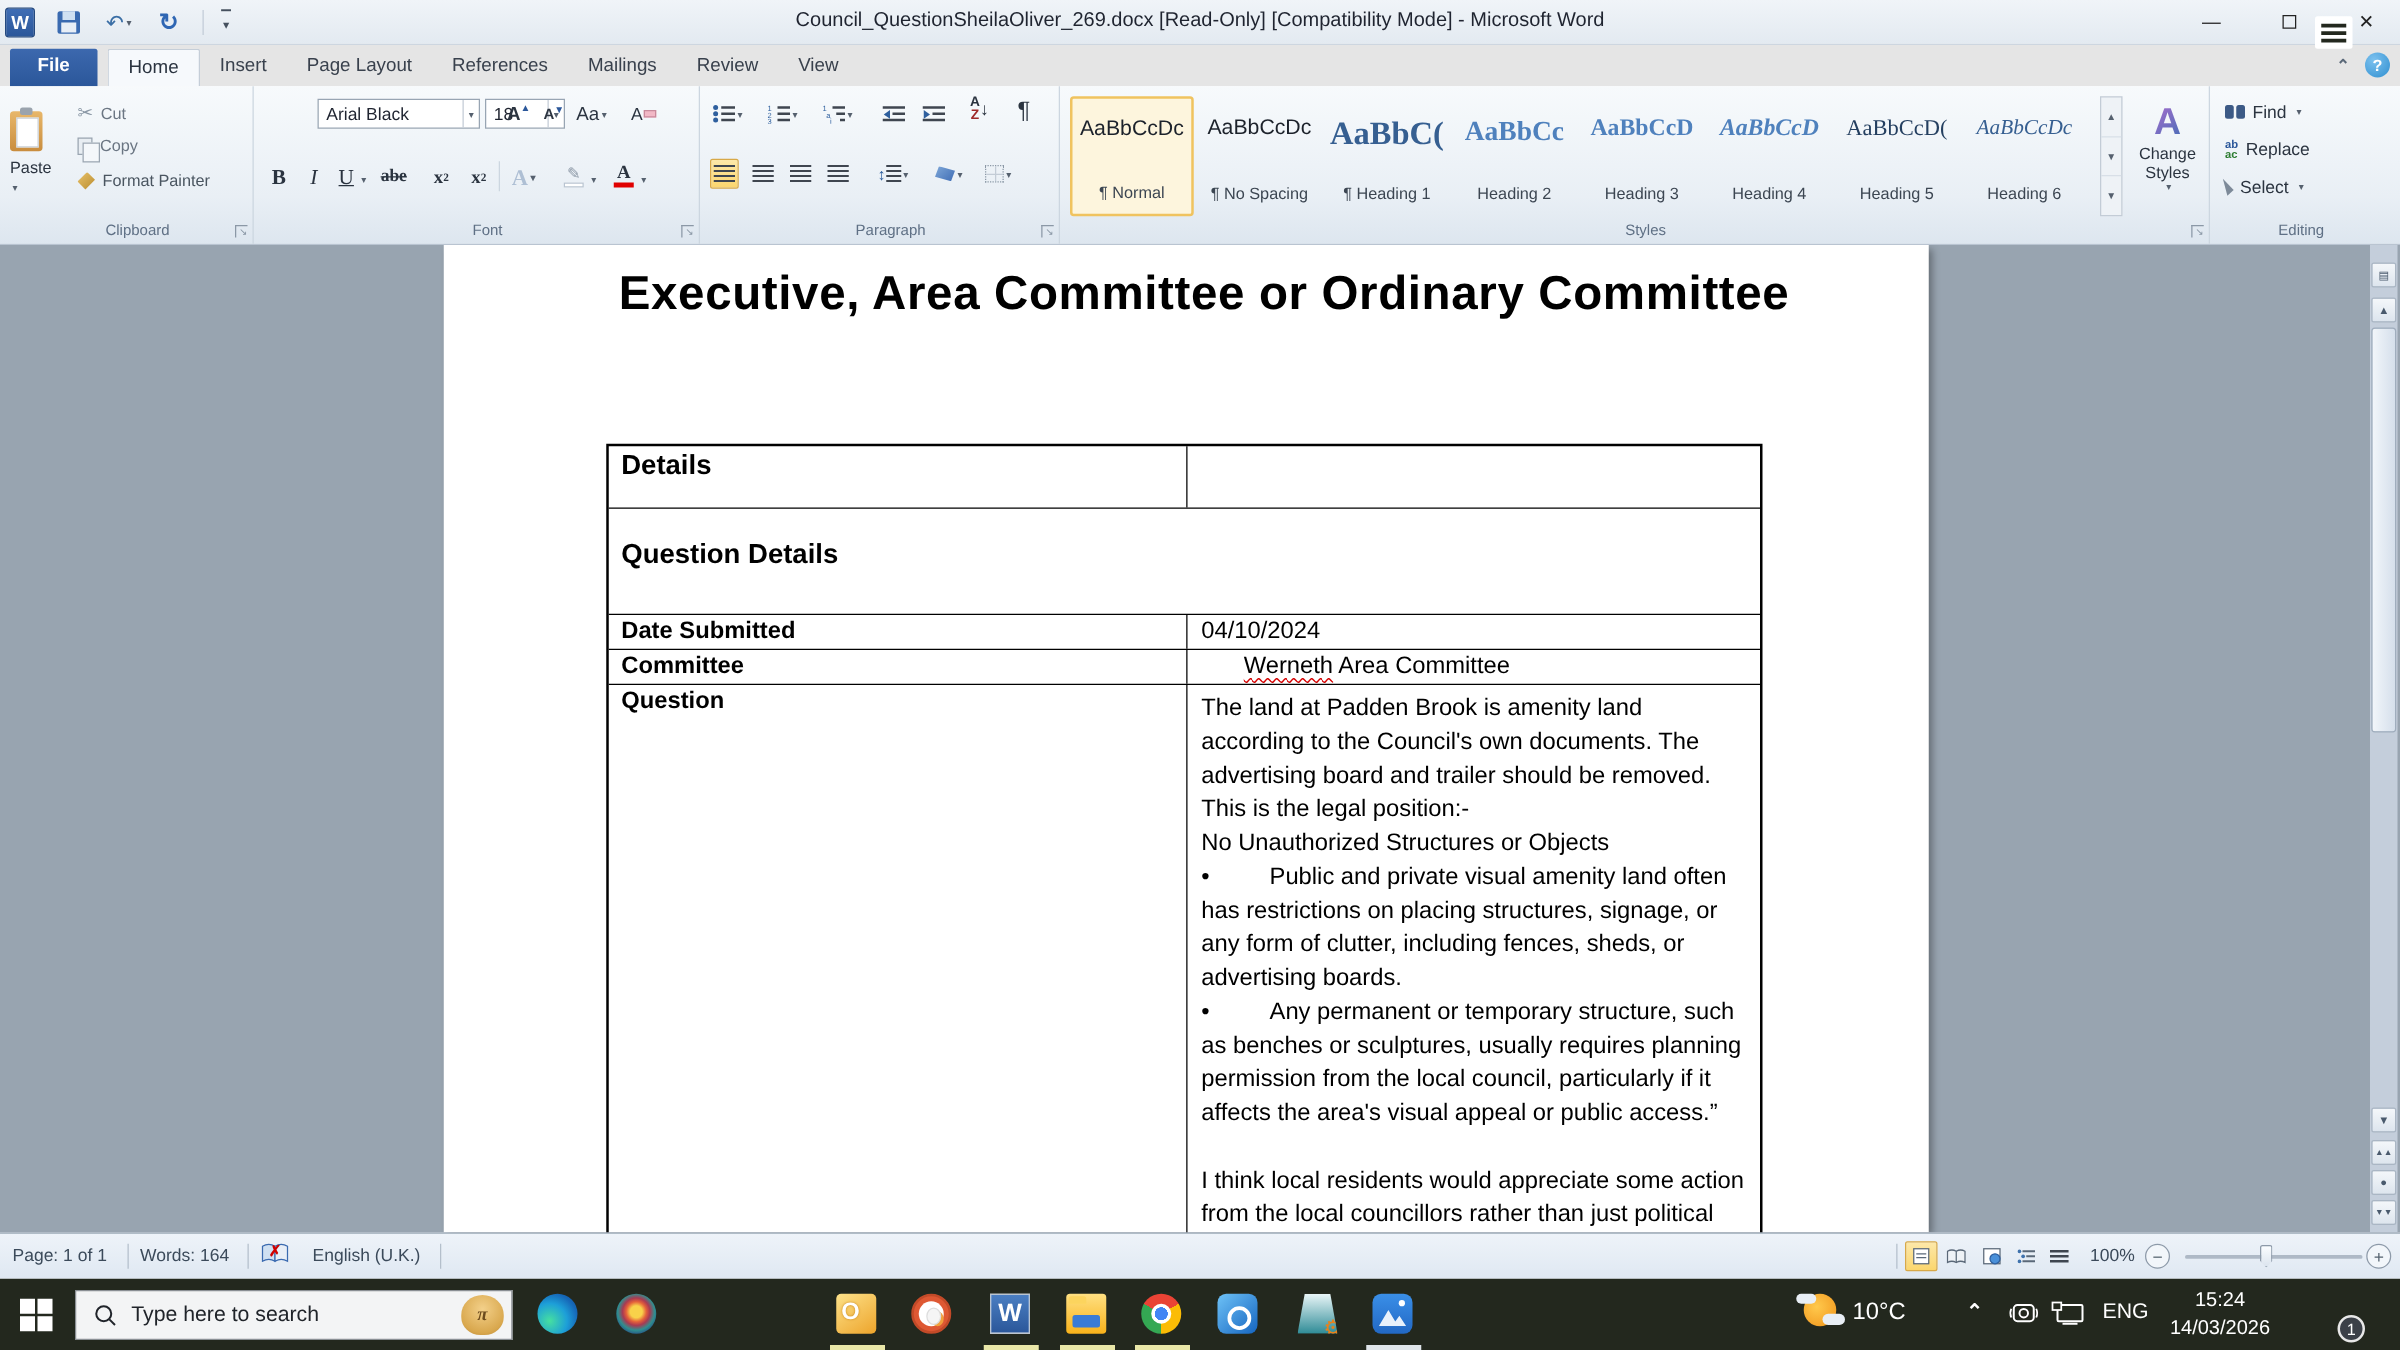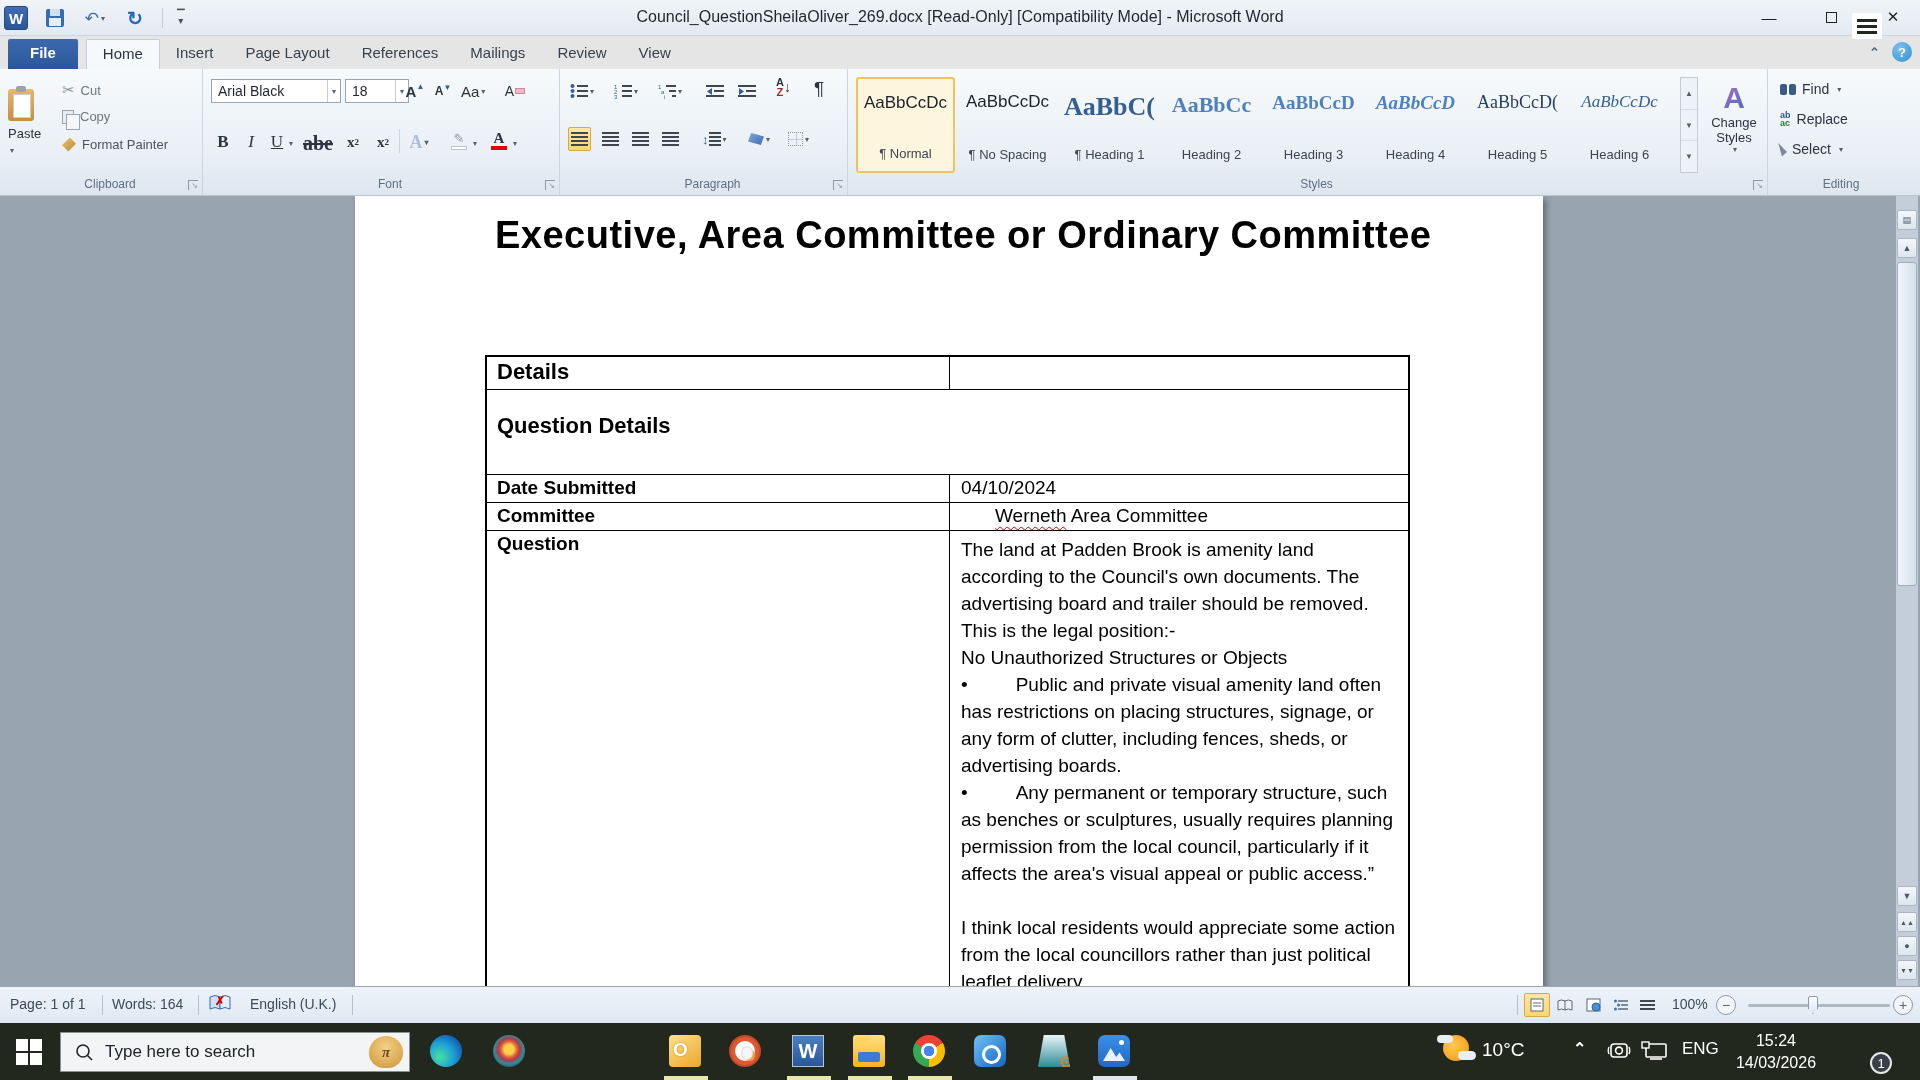--- a/index.html
+++ b/index.html
@@ -53,21 +53,21 @@
   .clip-ic::before { content:""; position:absolute; left:8px; top:-3px; width:10px; height:6px; background:#9aa3ad; border-radius:2px; }
   .clip-ic::after { content:""; position:absolute; left:5px; top:5px; width:16px; height:22px; background:#fff; border:1px solid #c9cfd6; }
   .small-cmd { position:absolute; left:62px; display:flex; align-items:center; gap:6px; font-size:13px; color:#6b7683; }
   .copy-ic { width:12px; height:14px; border:1.5px solid #9aa5b1; background:#e8edf2; position:relative; }
   .copy-ic::before { content:""; position:absolute; left:3px; top:3px; width:12px; height:14px; border:1.5px solid #9aa5b1; background:#f4f7fa; }
   .fp-ic { width:14px; height:14px; background:linear-gradient(135deg,#e8c26a,#b98b2e); clip-path:polygon(0 55%,55% 0,100% 45%,45% 100%); }
 
   
   #g-font { left:203px; width:357px; }
   .combo { position:absolute; top:10px; height:24px; background:#fff; border:1px solid #98a5b3; display:flex;
-    align-items:center; font-size:14px; color:#1f2430; padding-left:6px; }
+    align-items:center; font-size:14px; color:#1f2430; padding-left:6px;margin-left:43px; }
   .combo .dd { margin-left:auto; padding:0 4px; border-left:1px solid #c3ccd6; height:100%; display:flex; align-items:center; }
   .fbtn { position:absolute; height:26px; min-width:24px; display:flex; align-items:center; justify-content:center;
     font-size:15px; color:#2b3440; }
   .serif { font-family:"Liberation Serif", serif; }
   .sep-v { position:absolute; width:1px; height:24px; background:#ccd6e0; }
 
   
   #g-paragraph { left:560px; width:288px; }
   .pbtn { position:absolute; height:24px; display:flex; align-items:center; justify-content:center; padding:0 2px; }
   .pbtn.active { background:linear-gradient(#fde8a9,#fbd66e); border:1px solid #d8a948; border-radius:2px; }
@@ -281,21 +281,21 @@
     <div class="fbtn serif" style="left:8px; top:60px; font-weight:bold; font-size:17px;">
         <span>B</span>
       </div>
     <div class="fbtn serif" style="left:36px; top:60px; font-style:italic; font-size:17px;">
         <span>I</span>
       </div>
     <div class="fbtn serif" style="left:62px; top:60px; text-decoration:underline; font-size:17px;">
         <span>U</span>
       </div>
     <span class="dd" style="position:absolute; left:84px; top:70px;">▾</span>
-    <div class="fbtn serif" style="left:100px; top:60px; text-decoration:line-through; font-size:20px; font-weight:bold;align-items:flex-end;">
+    <div class="fbtn serif" style="left:100px; top:60px; text-decoration:line-through; font-size:14px; font-weight:bold;">
         <span>abe</span>
       </div>
     <div class="fbtn serif" style="left:138px; top:60px; font-weight:bold;">x<sub style="font-size:9px;">2</sub></div>
     <div class="fbtn serif" style="left:168px; top:60px; font-weight:bold;">x<sup style="font-size:9px;">2</sup></div>
     <div class="sep-v" style="left:196px; top:60px;"></div>
     <div class="fbtn serif" style="left:204px; top:60px; color:#aebfd4; font-weight:bold; font-size:18px;">A<span class="dd">▾</span></div>
     <div class="fbtn" style="left:244px; top:58px; flex-direction:column;">
       <span style="color:#8d99a7; font-size:13px;">✎</span>
       <span style="width:16px; height:4px; background:#fff; border:1px solid #b9c4d1; display:block;"></span>
     </div>
@@ -476,21 +476,21 @@
         <span class="dd">▾</span>
     </div>
     <div class="group-label">Editing</div>
   </div>
 </div>
 
 <div id="docarea">
   <div id="page">
     <div id="doc-heading">Executive, Area Committee or Ordinary Committee</div>
     <div id="doc-table">
-      <div class="trow" style="height:33px;">
+      <div class="trow" style="height:50px;">
         <div class="cell-l sect">Details</div>
         <div class="cell-r"></div>
       </div>
       <div class="trow" style="height:64px;margin-top:21px;">
         <div class="sect" style="padding:2px 8px 0 10px;">Question Details</div>
       </div>
       <div class="trow" style="height:28px;">
         <div class="cell-l lbl">Date Submitted</div>
         <div class="cell-r">04/10/2024</div>
       </div>

